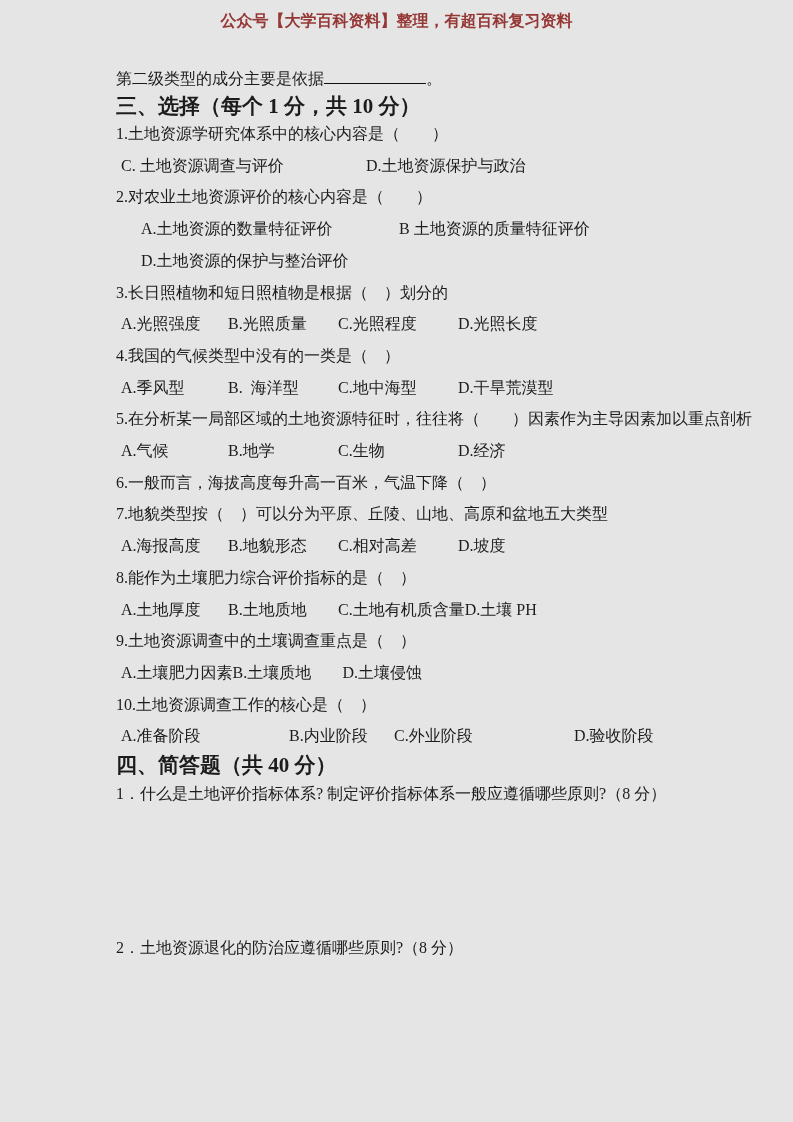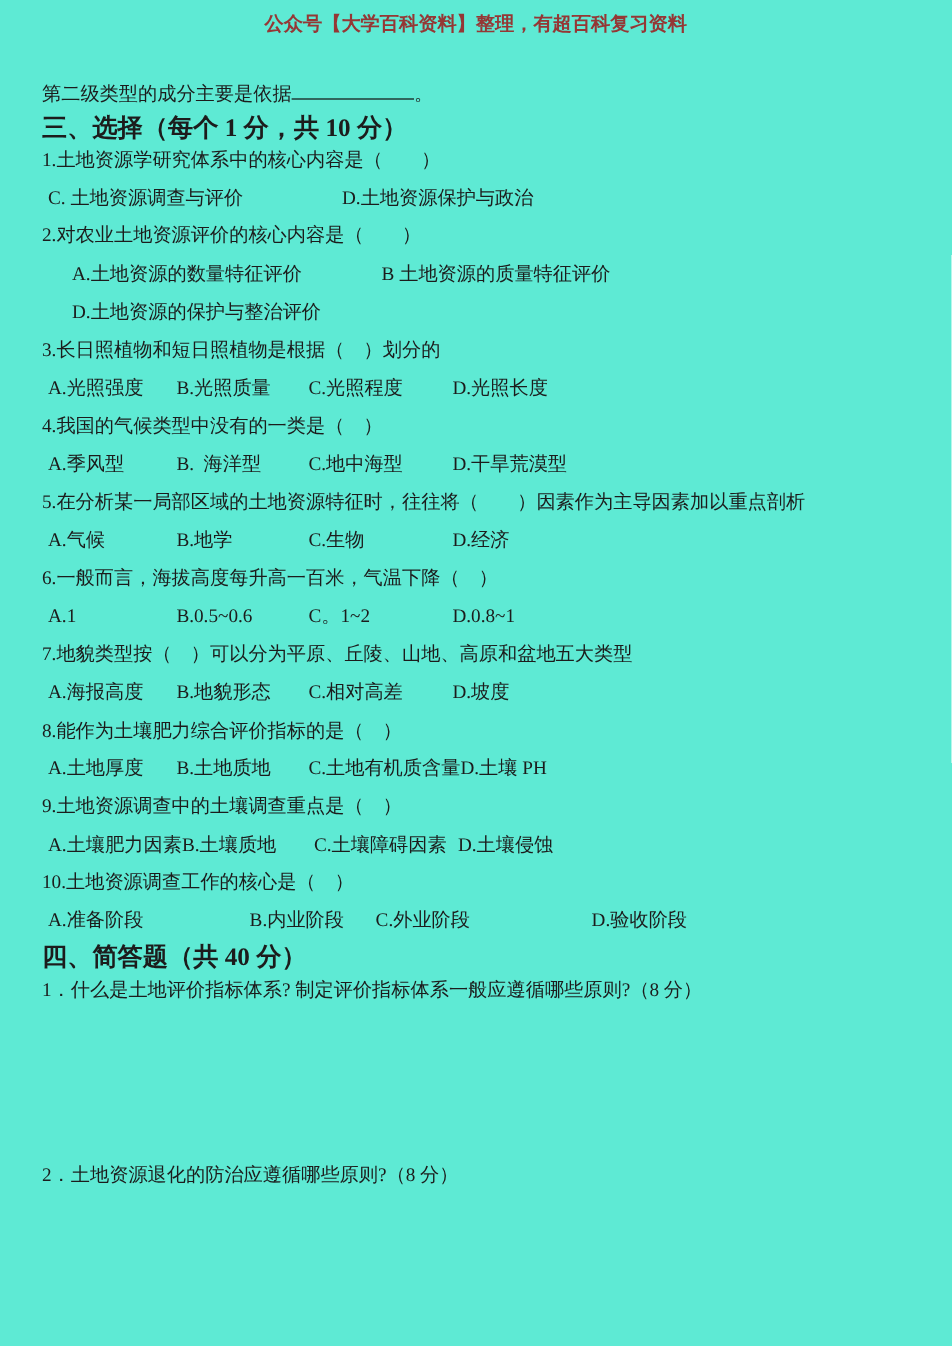--- a/index.html
+++ b/index.html
@@ -1,32 +1,32 @@
 <!DOCTYPE html>
 <html><head>
 <meta charset="utf-8">
 <style>
   html,body{margin:0;padding:0;background:#ffffff;}
   .page{
     position:relative;
     width:793px;height:1122px;
-    background:#5eead4;
+    background:#e5e5e5;
     overflow:hidden;
     font-family:"Liberation Serif","DejaVu Serif",serif;
     color:#1c1c1c;
   }
   .hdr{
     padding-top:11px;
     text-align:center;
     font-size:16px;
     font-weight:bold;
     line-height:20px;
     color:#953735;
   }
-  .content{padding:0 24px 0 35px;}
+  .content{padding:0 24px 0 116px;}
   .line{white-space:pre;font-size:16px;}
   .fill{margin-top:33px;line-height:30px;}
   .blank{
     display:inline-block;
     width:102px;height:17px;
     border-bottom:1.5px solid #111;
   }
   .sec-title{
     font-size:21px;
     font-weight:bold;
@@ -96,26 +96,20 @@
 
       <div class="line">5.在分析某一局部区域的土地资源特征时，往往将（　　）因素作为主导因素加以重点剖析</div>
       <div class="line optrow four">
         <span class="opt">A.气候</span>
         <span class="opt">B.地学</span>
         <span class="opt">C.生物</span>
         <span class="opt">D.经济</span>
       </div>
 
       <div class="line">6.一般而言，海拔高度每升高一百米，气温下降（　）</div>
-      <div class="line optrow four">
-        <span class="opt">A.1</span>
-        <span class="opt">B.0.5~0.6</span>
-        <span class="opt">C。1~2</span>
-        <span class="opt">D.0.8~1</span>
-      </div>
 
       <div class="line">7.地貌类型按（　）可以分为平原、丘陵、山地、高原和盆地五大类型</div>
       <div class="line optrow four">
         <span class="opt">A.海报高度</span>
         <span class="opt">B.地貌形态</span>
         <span class="opt">C.相对高差</span>
         <span class="opt">D.坡度</span>
       </div>
 
       <div class="line">8.能作为土壤肥力综合评价指标的是（　）</div>
@@ -123,21 +117,20 @@
         <span class="opt">A.土地厚度</span>
         <span class="opt">B.土地质地</span>
         <span class="opt">C.土地有机质含量</span>
         <span class="opt">D.土壤 PH</span>
       </div>
 
       <div class="line">9.土地资源调查中的土壤调查重点是（　）</div>
       <div class="line optrow four">
         <span class="opt">A.土壤肥力因素</span>
         <span class="opt">B.土壤质地</span>
-        <span class="opt">C.土壤障碍因素</span>
         <span class="opt">D.土壤侵蚀</span>
       </div>
 
       <div class="line">10.土地资源调查工作的核心是（　）</div>
       <div class="line optrow four q10">
         <span class="opt">A.准备阶段</span>
         <span class="opt">B.内业阶段</span>
         <span class="opt">C.外业阶段</span>
         <span class="opt">D.验收阶段</span>
       </div>

